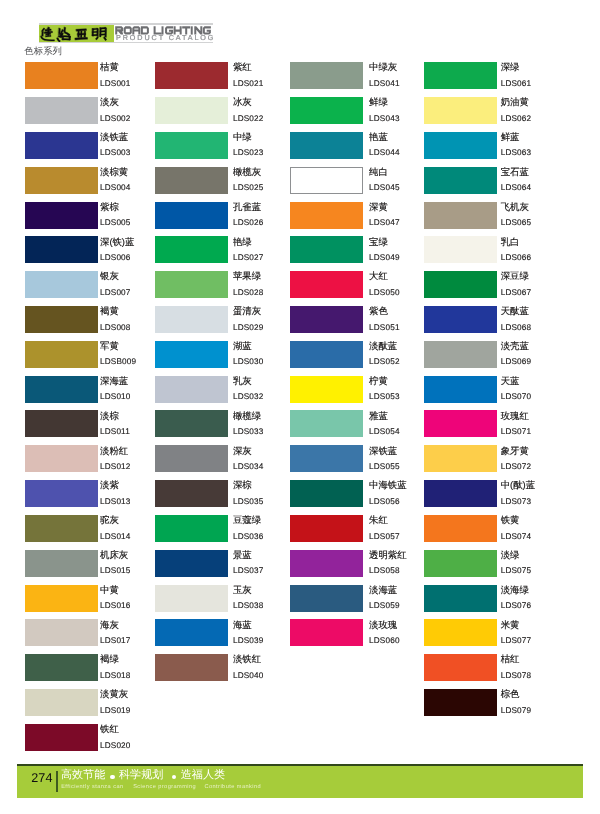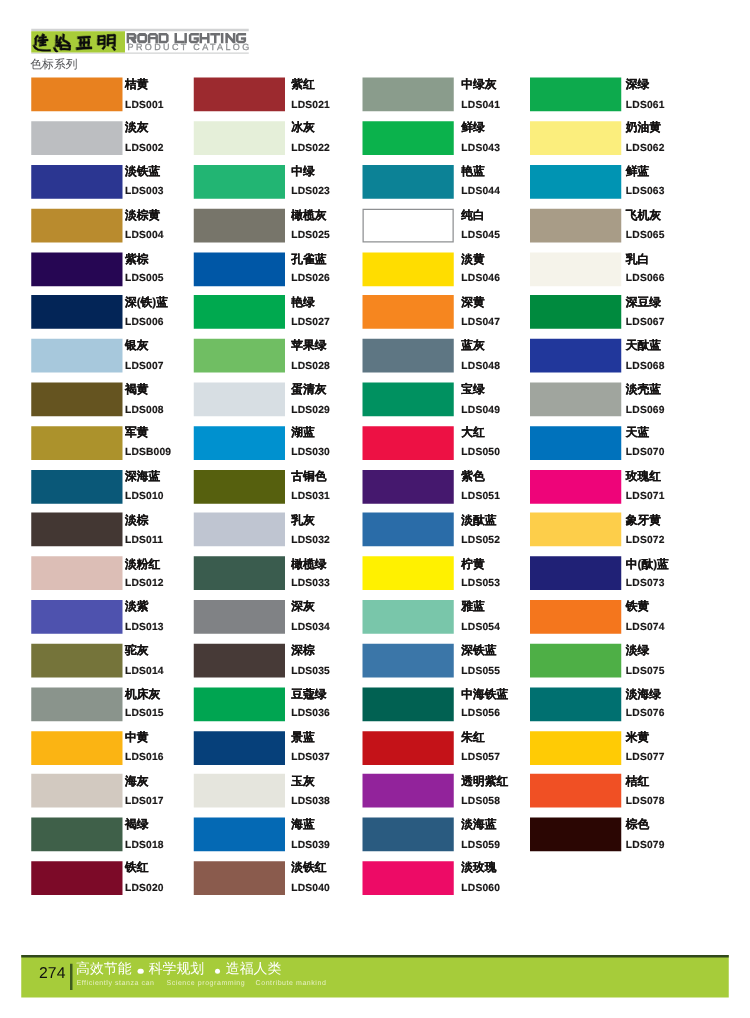--- a/index.html
+++ b/index.html
@@ -9,35 +9,35 @@
     background:#ffffff;
     font-family:"Liberation Sans",sans-serif;
     -webkit-font-smoothing:antialiased;
     text-rendering:geometricPrecision;
     overflow:hidden;
     position:relative;
   }
   .page{position:relative;width:600px;height:814px;}
 
   
-  .brandbar{position:absolute;left:25px;top:23.2px;width:174px;height:20.2px;}
+  .brandbar{position:absolute;left:39px;top:23.2px;width:174px;height:20.2px;}
   .brandbar .grayline{position:absolute;left:0;top:0;width:174px;height:1.4px;background:#d2d3d4;}
   .brandbar .grayline.bot{top:18.8px;}
   .logoblock{position:absolute;left:0px;top:1.4px;width:74.5px;height:17.4px;background:#a8cc39;overflow:hidden;}
   .logoblock .calli{position:absolute;left:0;top:0;display:block;}
   .brandtext{position:absolute;left:76.2px;top:1.4px;width:97px;height:17.4px;}
   .brandtitle{position:absolute;left:0;top:0;width:100px;height:11px;}
   .brandtitle svg{position:absolute;left:0;top:0;display:block;}
   .brandsub{position:absolute;left:0.9px;top:9.6px;font-size:7.2px;color:#8d8f92;letter-spacing:1.9px;-webkit-text-stroke:0.22px #8d8f92;
      font-family:"Liberation Sans",sans-serif;line-height:7px;white-space:nowrap;}
   .sectiontitle{position:absolute;left:24.2px;top:45.6px;font-size:9.4px;color:#4e4f52;letter-spacing:0.1px;line-height:10px;}
 
   
   .grid{position:absolute;left:0;top:0;width:600px;height:814px;}
-  .col{position:absolute;top:62.2px;width:140px;font-weight:bold;}
+  .col{position:absolute;top:62.2px;width:140px;}
   .col0{left:25px;}
   .col1{left:155.1px;}
   .col2{left:290.1px;}
   .col3{left:423.5px;}
   .col0 .lbl,.col0 .code{left:75px;}
   .col1 .lbl,.col1 .code{left:77.9px;}
   .col2 .lbl,.col2 .code{left:79px;}
   .col3 .lbl,.col3 .code{left:77.2px;}
   .cell{position:relative;height:34.83px;}
   .sw{position:absolute;left:0;top:0;width:73px;height:27px;}
@@ -225,20 +225,25 @@
         <div class="sw" style="background-color: rgb(210, 201, 192);"></div>
         <div class="lbl">海灰</div>
         <div class="code">LDS017</div>
       </div>
       <div class="cell">
         <div class="sw" style="background-color: rgb(63, 96, 73);"></div>
         <div class="lbl">褐绿</div>
         <div class="code">LDS018</div>
       </div>
       <div class="cell">
+        <div class="sw" style="background-color: rgb(216, 214, 193);"></div>
+        <div class="lbl">淡黄灰</div>
+        <div class="code">LDS019</div>
+      </div>
+      <div class="cell">
         <div class="sw" style="background-color: rgb(124, 10, 40);"></div>
         <div class="lbl">铁红</div>
         <div class="code">LDS020</div>
       </div>
     </div>
     <div class="col col1">
       <div class="cell">
         <div class="sw" style="background-color: rgb(156, 42, 47);"></div>
         <div class="lbl">紫红</div>
         <div class="code">LDS021</div>
@@ -277,25 +282,20 @@
         <div class="sw" style="background-color: rgb(215, 222, 227);"></div>
         <div class="lbl">蛋清灰</div>
         <div class="code">LDS029</div>
       </div>
       <div class="cell">
         <div class="sw" style="background-color: rgb(0, 145, 207);"></div>
         <div class="lbl">湖蓝</div>
         <div class="code">LDS030</div>
       </div>
       <div class="cell">
-        <div class="sw" style="background-color: rgb(86, 96, 14);"></div>
-        <div class="lbl">古铜色</div>
-        <div class="code">LDS031</div>
-      </div>
-      <div class="cell">
         <div class="sw" style="background-color: rgb(191, 197, 209);"></div>
         <div class="lbl">乳灰</div>
         <div class="code">LDS032</div>
       </div>
       <div class="cell">
         <div class="sw" style="background-color: rgb(58, 92, 78);"></div>
         <div class="lbl">橄榄绿</div>
         <div class="code">LDS033</div>
       </div>
       <div class="cell">
@@ -349,35 +349,25 @@
         <div class="sw" style="background-color: rgb(12, 130, 150);"></div>
         <div class="lbl">艳蓝</div>
         <div class="code">LDS044</div>
       </div>
       <div class="cell">
         <div class="sw white" style="background-color: rgb(255, 255, 255);"></div>
         <div class="lbl">纯白</div>
         <div class="code">LDS045</div>
       </div>
       <div class="cell">
-        <div class="sw" style="background-color: rgb(255, 221, 0);"></div>
-        <div class="lbl">淡黄</div>
-        <div class="code">LDS046</div>
-      </div>
-      <div class="cell">
         <div class="sw" style="background-color: rgb(246, 134, 31);"></div>
         <div class="lbl">深黄</div>
         <div class="code">LDS047</div>
       </div>
       <div class="cell">
-        <div class="sw" style="background-color: rgb(94, 118, 131);"></div>
-        <div class="lbl">蓝灰</div>
-        <div class="code">LDS048</div>
-      </div>
-      <div class="cell">
         <div class="sw" style="background-color: rgb(0, 145, 96);"></div>
         <div class="lbl">宝绿</div>
         <div class="code">LDS049</div>
       </div>
       <div class="cell">
         <div class="sw" style="background-color: rgb(237, 17, 68);"></div>
         <div class="lbl">大红</div>
         <div class="code">LDS050</div>
       </div>
       <div class="cell">
@@ -439,20 +429,25 @@
       </div>
       <div class="cell">
         <div class="sw" style="background-color: rgb(251, 238, 125);"></div>
         <div class="lbl">奶油黄</div>
         <div class="code">LDS062</div>
       </div>
       <div class="cell">
         <div class="sw" style="background-color: rgb(0, 148, 179);"></div>
         <div class="lbl">鲜蓝</div>
         <div class="code">LDS063</div>
+      </div>
+      <div class="cell">
+        <div class="sw" style="background-color: rgb(0, 137, 122);"></div>
+        <div class="lbl">宝石蓝</div>
+        <div class="code">LDS064</div>
       </div>
       <div class="cell">
         <div class="sw" style="background-color: rgb(168, 156, 135);"></div>
         <div class="lbl">飞机灰</div>
         <div class="code">LDS065</div>
       </div>
       <div class="cell">
         <div class="sw" style="background-color: rgb(245, 243, 234);"></div>
         <div class="lbl">乳白</div>
         <div class="code">LDS066</div>

